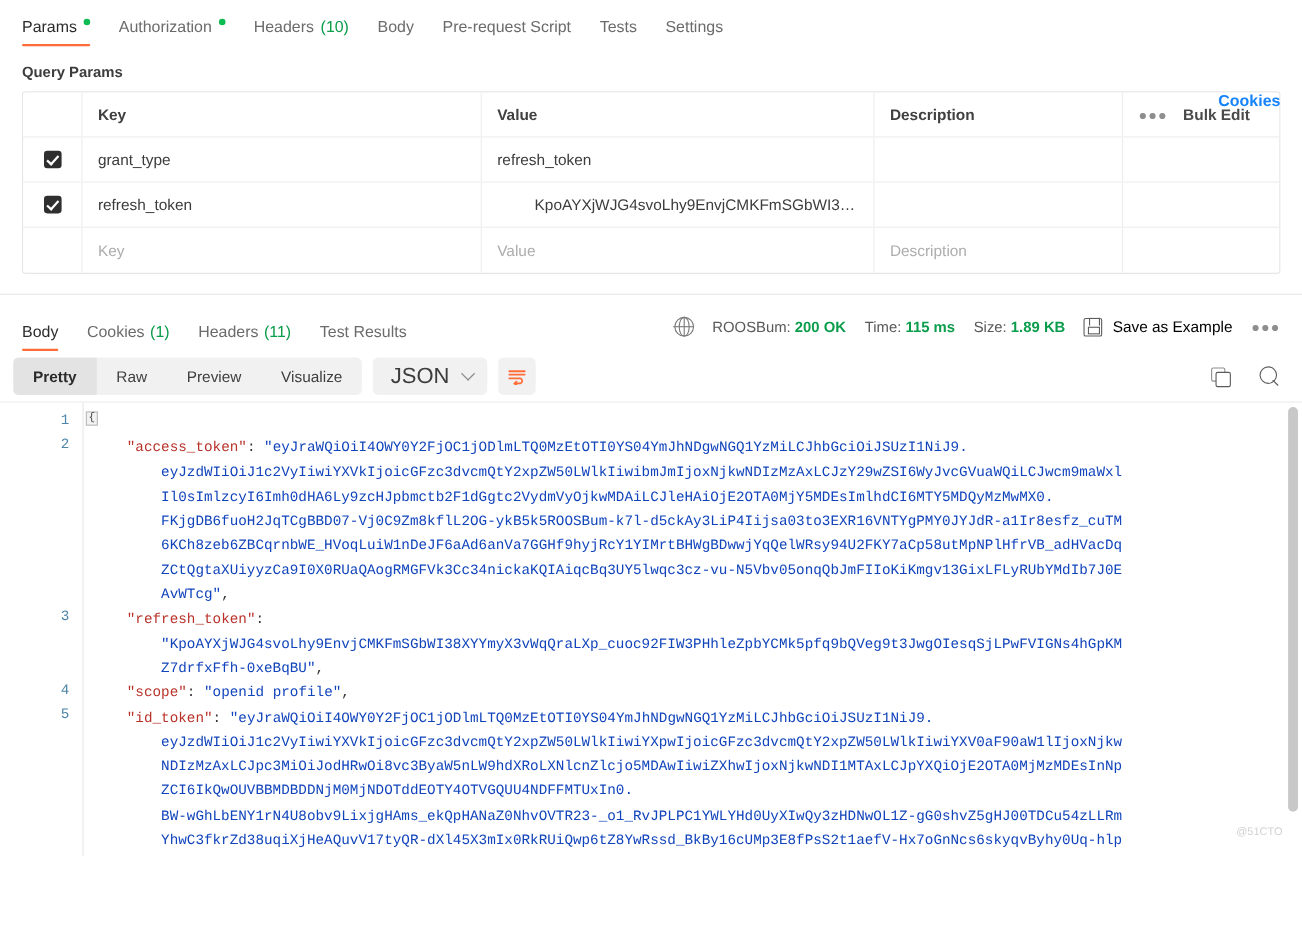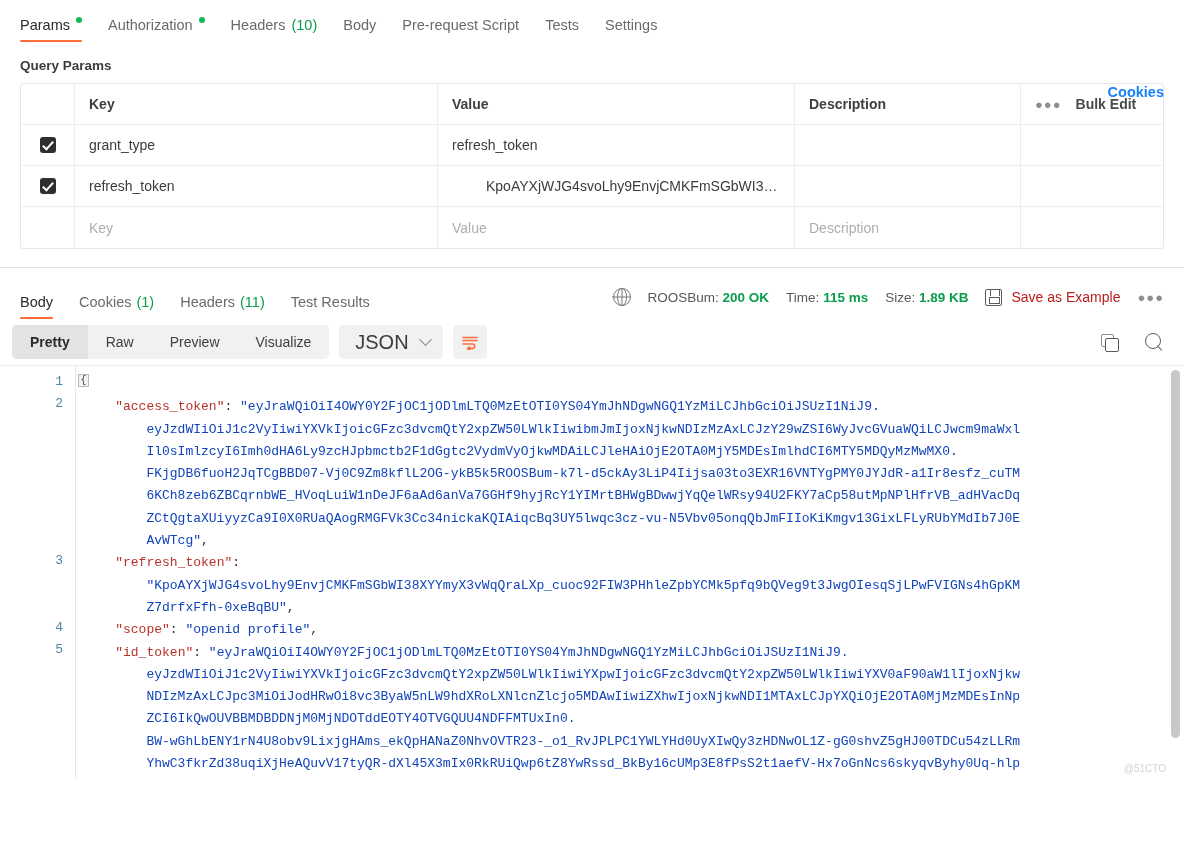--- a/index.html
+++ b/index.html
@@ -228,21 +228,21 @@
     width: 0; border-left: 1.4px solid #7a7a7a; transform: translateX(-50%);
   }
   .globe::after {
     content:""; position:absolute; top: 50%; left: -1.4px; right:-1.4px;
     height: 0; border-top: 1.4px solid #7a7a7a; transform: translateY(-50%);
   }
   .globe .oval {
     position:absolute; left: 3px; top: -1.4px; bottom: -1.4px; right: 3px;
     border: 1.4px solid #7a7a7a; border-radius: 50%;
   }
-  .save-ex { display: flex; align-items: center; gap: 9px; cursor: pointer; color: #b91c1c; font-size: 14px;}
+  .save-ex { display: flex; align-items: center; gap: 9px; cursor: pointer; color: #000000; font-size: 14px;}
   .floppy {
     width: 17px; height: 17px;
     border: 1.5px solid #5c5c5c;
     border-radius: 2px;
     position: relative;
   }
   .floppy::before {
     content:""; position:absolute; left: 3.5px; top: -1px; width: 8px; height: 6px;
     border: 1.5px solid #5c5c5c; border-bottom: none; background:#fff;
   }
@@ -366,21 +366,21 @@
     position: absolute;
     right: 4px; top: 4px;
     width: 9px;
     height: 368px;
     background: #c8c8c8;
     border-radius: 5px;
     cursor: pointer;
   }
   .watermark {
     position: absolute;
-    right: 18px; bottom: 4px;
+    right: 18px; bottom: 16px;
     font-size: 10px;
     color: #d2d2d2;
     text-align: right;
   }
 </style>
 </head>
 <body>
 
 <div class="app">
 

